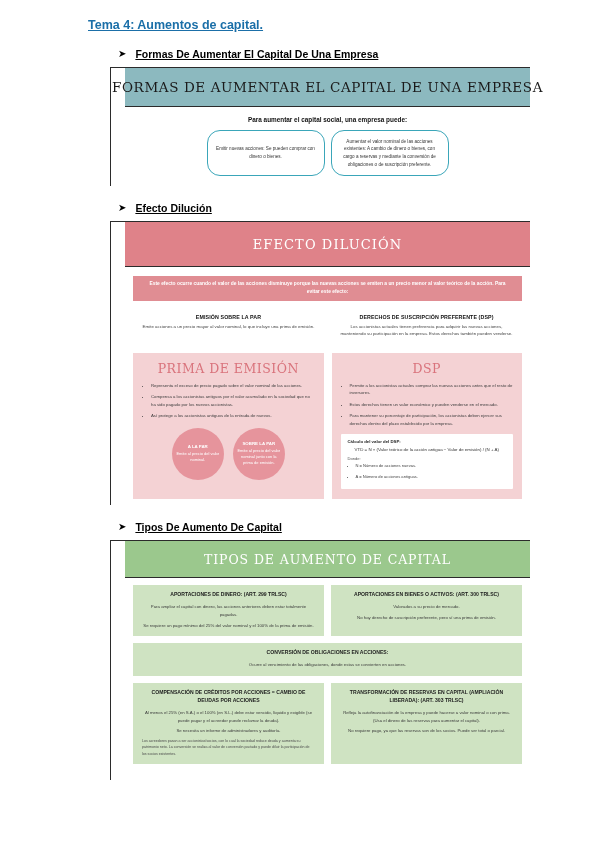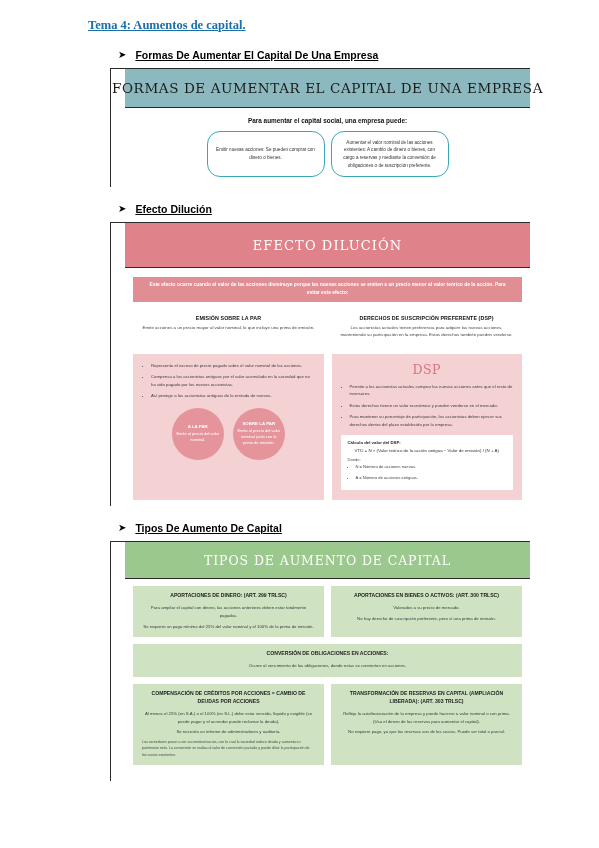--- a/index.html
+++ b/index.html
@@ -28,21 +28,20 @@
     margin: 0;
     padding-top: 66px;
   }
   .tema-title {
     color: #1b6fa8;
     font-weight: bold;
     font-size: 12.5px;
     text-decoration: underline;
     margin: 0;
     padding: 18px 0 0 88px;
-    font-family: Liberation Serif, serif;
   }
   .bullet-head {
     display: flex;
     align-items: center;
     gap: 9px;
     padding-left: 118px;
     margin-top: 16px;
   }
   .bullet-head .arrow {
     font-size: 10px; line-height: 1; color: #000;
@@ -275,20 +274,21 @@
         </div>
         <div class="f2-wcard">
           <div class="h">DERECHOS DE SUSCRIPCIÓN PREFERENTE (DSP)</div>
           <div class="p">Los accionistas actuales tienen preferencia para adquirir las nuevas acciones, manteniendo su participación en la empresa. Estos derechos también pueden venderse.</div>
         </div>
       </div>
 
       <div class="f2-panels">
 
         <div class="f2-panel">
+          <div class="ptitle">PRIMA DE EMISIÓN</div>
           <ul>
             <li>Representa el exceso de precio pagado sobre el valor nominal de las acciones.</li>
             <li>Compensa a los accionistas antiguos por el valor acumulado en la sociedad que no ha sido pagado por los nuevos accionistas.</li>
             <li>Así protege a los accionistas antiguos de la entrada de nuevos.</li>
           </ul>
           <div class="circles">
             <div class="circ">
               <div class="ct">A LA PAR</div>
               <div class="cb">Emite al precio del valor nominal.</div>
             </div>

